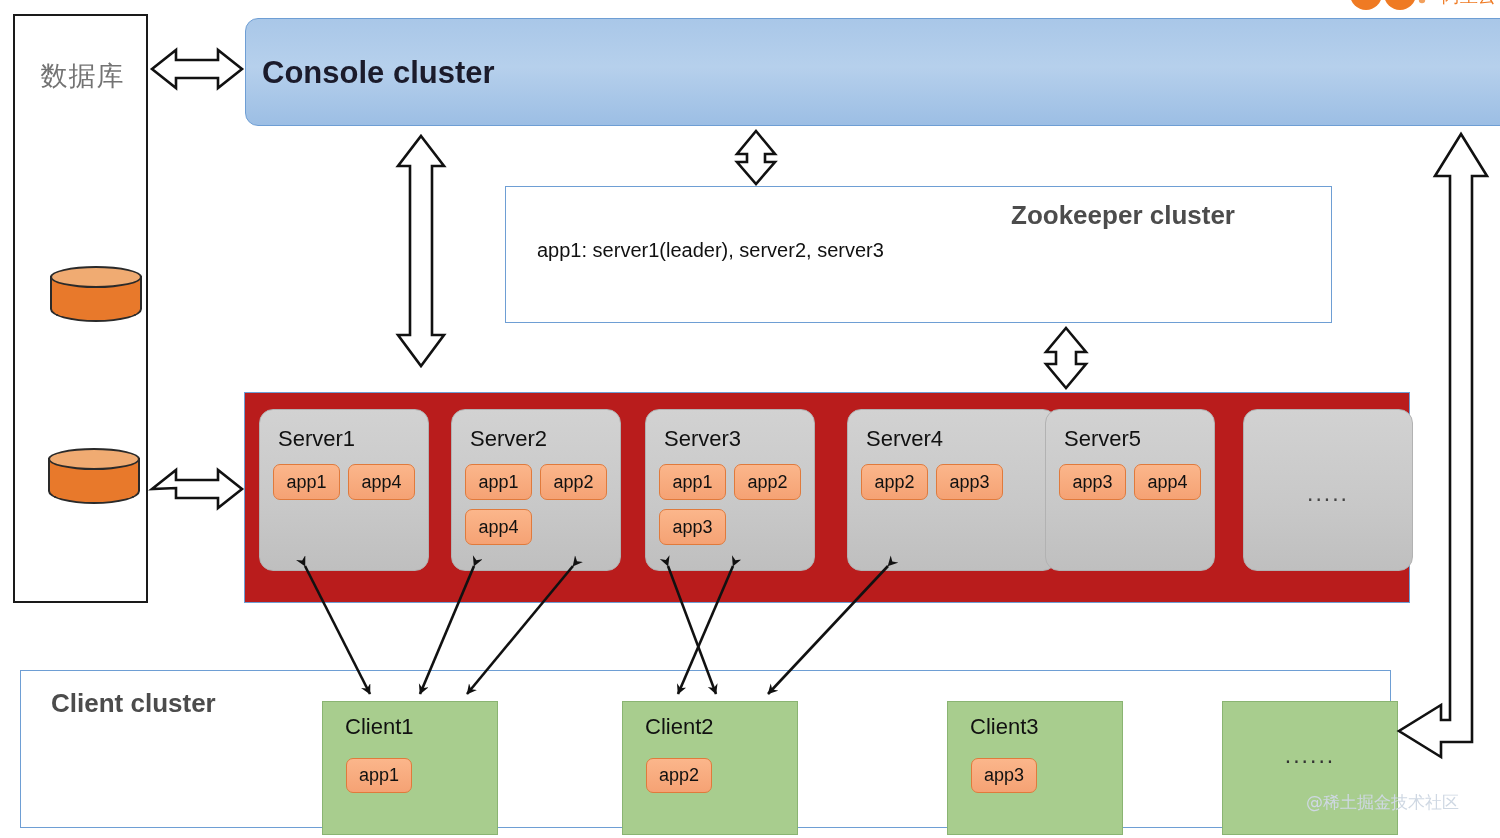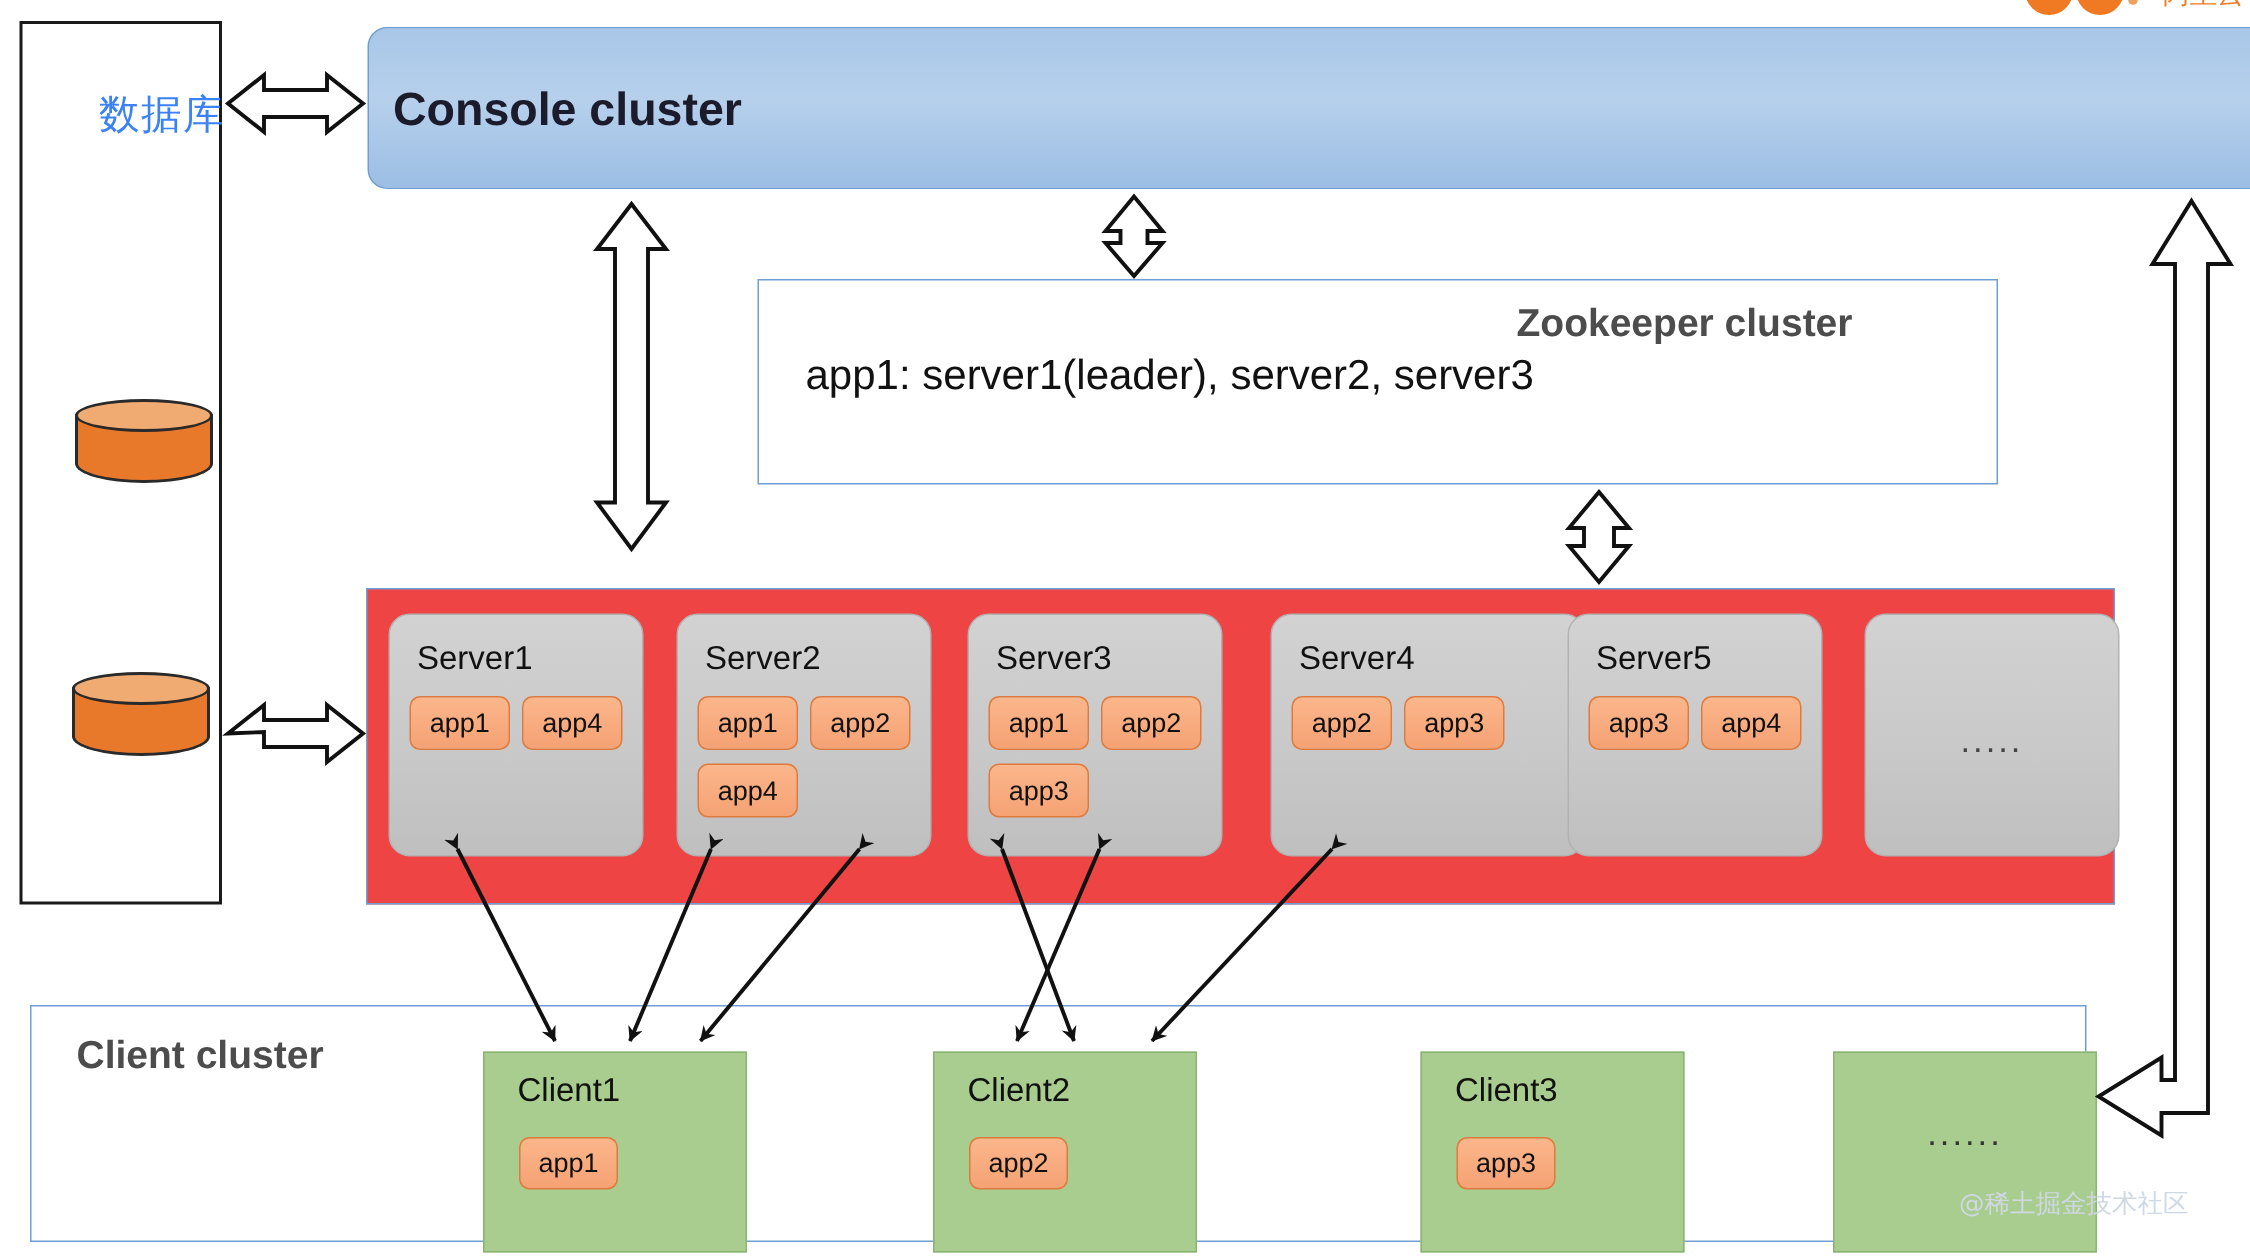--- a/index.html
+++ b/index.html
@@ -11,22 +11,22 @@
 
   
   .abs{position:absolute;box-sizing:border-box;}
 
   
   #db-box{
     left:13px;top:14px;width:135px;height:589px;
     border:2.5px solid #1a1a1a;background:#fff;
   }
   #db-title{
-    position:absolute;left:0;top:42px;width:135px;text-align:right;
-    font-size:27px;color:#3b82f6;letter-spacing:1px;
+    position:absolute;left:0;top:42px;width:135px;text-align:center;
+    font-size:27px;color:#737373;letter-spacing:1px;
     font-family:Liberation Mono, monospace;
   }
   .cylinder{position:absolute;width:92px;height:62px;}
   .cylinder .body{
     position:absolute;left:0;top:10px;width:92px;height:46px;
     background:#e8792b;border-left:2px solid #2a2a2a;border-right:2px solid #2a2a2a;
     border-bottom:2px solid #2a2a2a;border-radius:0 0 46px 46px/0 0 13px 13px;
     box-sizing:border-box;
   }
   .cylinder .top{
@@ -51,29 +51,29 @@
   
   #zk-cluster{
     left:505px;top:186px;width:827px;height:137px;
     border:1.6px solid #6e9ed4;background:#fff;
   }
   #zk-title{
     position:absolute;right:96px;top:13px;font-size:26px;font-weight:bold;
     color:#4c4c4c;
   }
   #zk-lines{
-    position:absolute;left:31px;top:48px;font-size:28px;color:#111;
+    position:absolute;left:31px;top:48px;font-size:20px;color:#111;
     line-height:30px;
   }
   #zk-lines div{white-space:nowrap;}
 
   
   #server-cluster{
     left:244px;top:392px;width:1166px;height:211px;
-    border:1.6px solid #6e9ed4;background:#ef4444;
+    border:1.6px solid #6e9ed4;background:#b91c1c;
   }
   .server-box{
     position:absolute;top:16px;width:168px;height:160px;
     background:linear-gradient(to bottom,#d2d2d2 0%,#c8c8c8 60%,#bfbfbf 100%);
     border:1px solid #b2b2b2;border-radius:14px;
   }
   .server-name{
     position:absolute;left:18px;top:16px;font-size:22px;color:#111;
   }
   .app-row{

